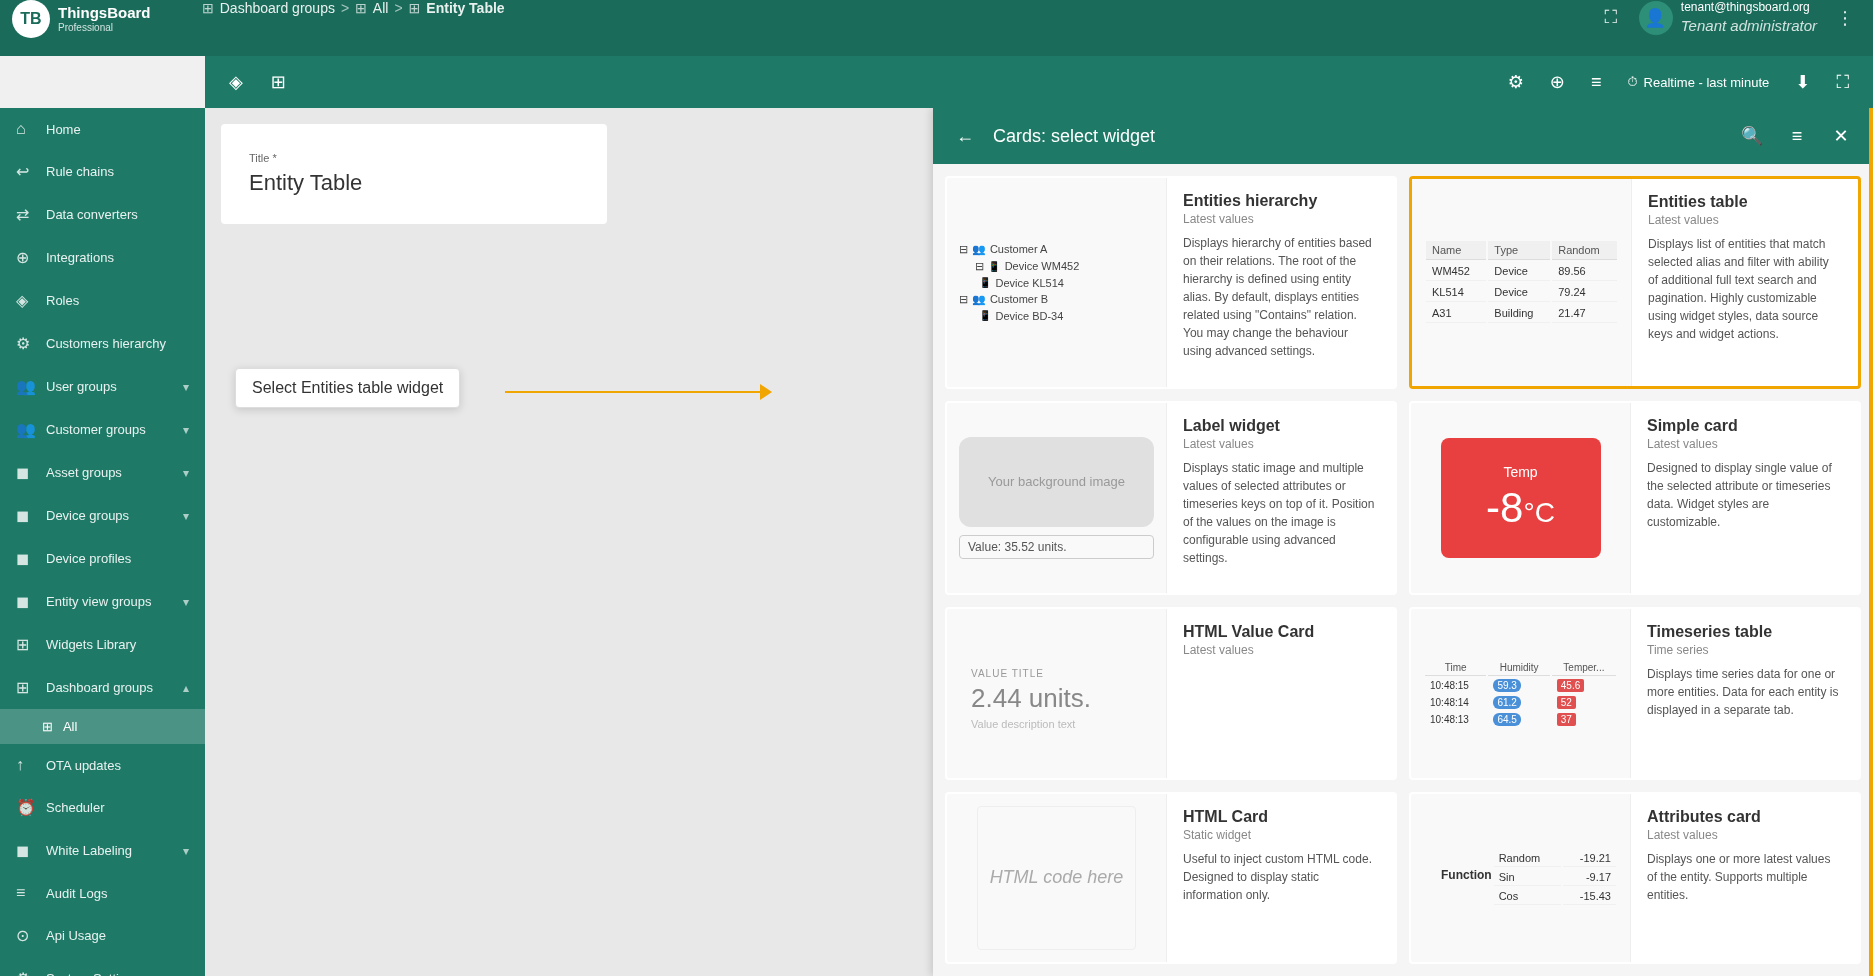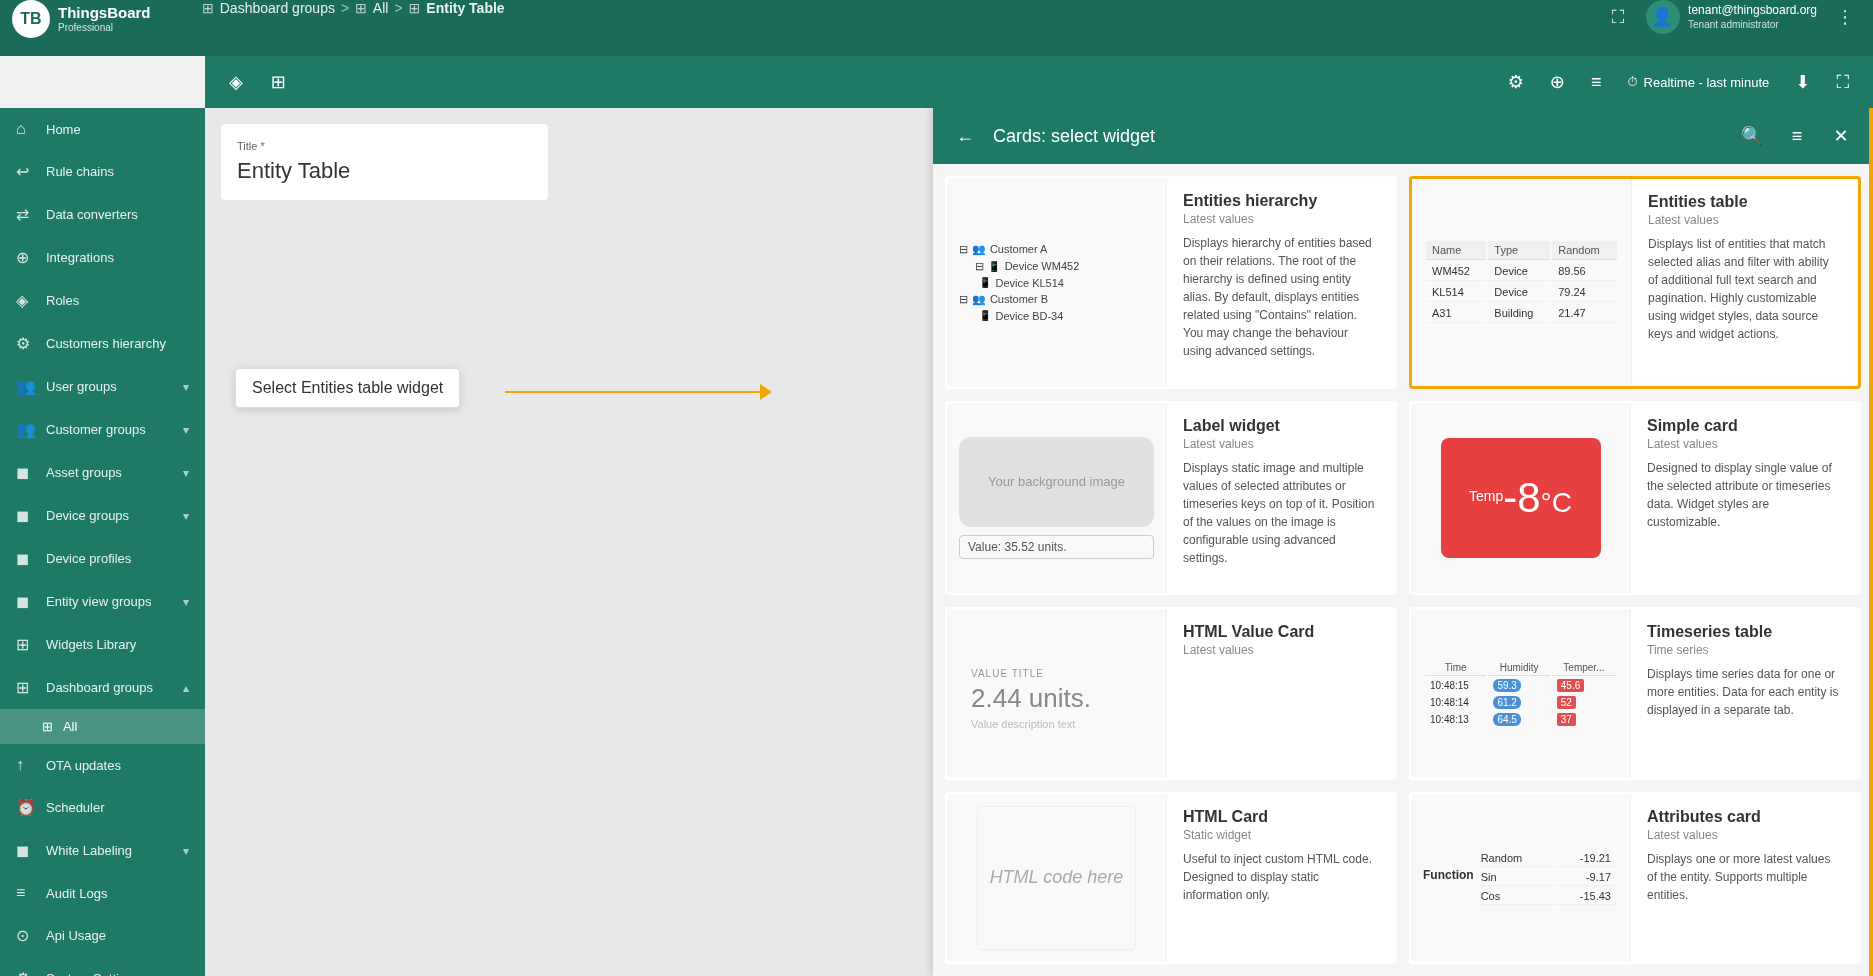--- a/index.html
+++ b/index.html
@@ -51,21 +51,21 @@
       display: flex; align-items: center; gap: 8px; cursor: pointer;
     }
     .user-avatar {
       width: 34px; height: 34px;
       background: #2d8f77;
       border-radius: 50%;
       display: flex; align-items: center; justify-content: center;
       color: white; font-size: 18px;
     }
     .user-info { font-size: 12px; line-height: 1.3; }
-    .user-info .email { font-size: 10px; opacity: 0.8; }
+    .user-info .email { font-size: 15px; opacity: 0.8; font-style: italic; }
 
     
     .second-toolbar {
       height: 52px;
       background: #1e7a67;
       display: flex; align-items: center;
       padding: 0 16px;
       gap: 12px;
       color: white;
       margin-left: 205px;
@@ -130,22 +130,22 @@
     .dashboard-area {
       flex: 1;
       padding: 16px;
       position: relative;
     }
 
     
     .widget-title-card {
       background: white;
       border-radius: 4px;
-      padding: 16px;
-      width: 327px;
+      padding: 28px;
+      width: 386px;
       position: relative;
     }
     .title-label { font-size: 11px; color: #666; margin-bottom: 6px; }
     .widget-title { font-size: 22px; color: #333; font-weight: 400; }
 
     
     .select-tooltip {
       position: absolute;
       top: 260px;
       left: 30px;
@@ -278,21 +278,21 @@
       border-radius: 4px;
       padding: 4px 8px;
       font-size: 12px; color: #555;
     }
 
     
     .simple-card-preview {
       background: #e84040;
       border-radius: 8px;
       width: 160px; height: 120px;
-      display: flex; 
+      display: flex; flex-direction: column;
       align-items: center; justify-content: center;
       color: white;
     }
     .sc-label { font-size: 14px; margin-bottom: 4px; }
     .sc-value { font-size: 42px; font-weight: 300; }
     .sc-unit { font-size: 28px; }
 
     
     .html-value-preview {
       width: 100%; padding: 8px 12px;
@@ -675,21 +675,21 @@
             </div>
             <div class="widget-info">
               <div class="widget-name">HTML Card</div>
               <div class="widget-type">Static widget</div>
               <div class="widget-desc">Useful to inject custom HTML code. Designed to display static information only.</div>
             </div>
           </div>
 
           <div class="widget-card">
             <div class="widget-preview">
-              <div style="font-size:12px;font-weight:600;color:#333;margin-bottom:6px;">Function</div>
+              <div style="font-size:12px;font-weight:600;color:#333;margin-bottom:6px;margin-left:18px;">Function</div>
               <table class="attr-preview">
                 <tbody>
                   <tr>
                       <td>Random</td>
                       <td style="text-align:right">-19.21</td>
                     </tr>
                   <tr>
                       <td>Sin</td>
                       <td style="text-align:right">-9.17</td>
                     </tr>

